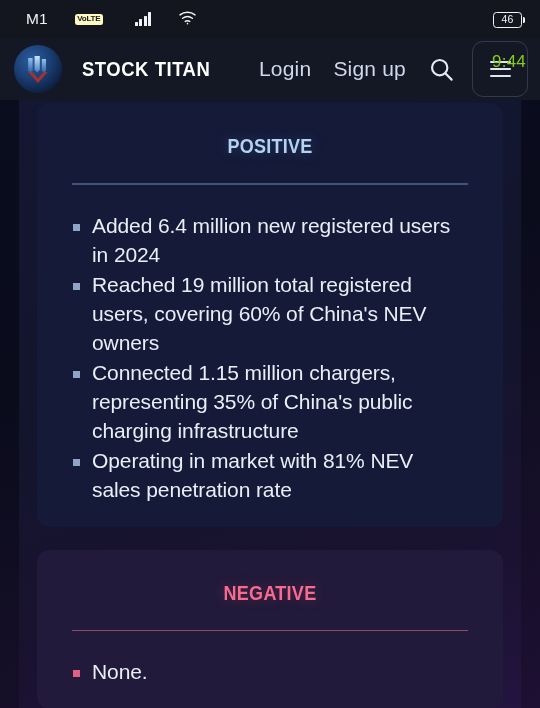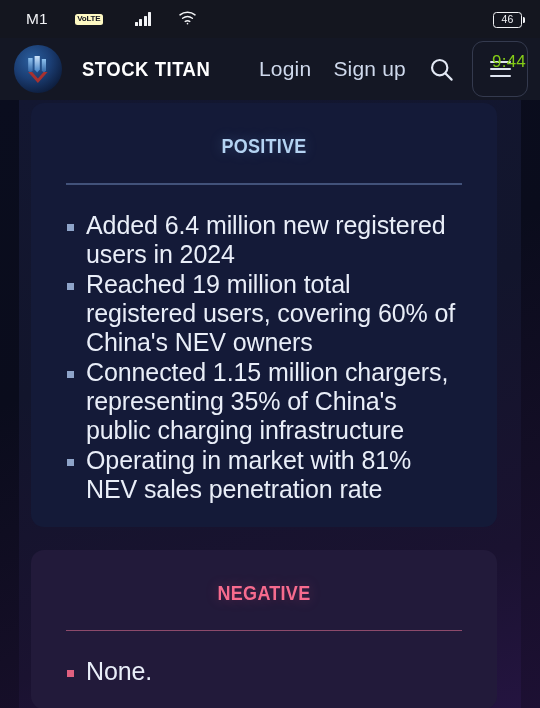--- a/index.html
+++ b/index.html
@@ -205,21 +205,21 @@
     position: absolute;
     left: 19px;
     top: 0;
     width: 502px;
     height: 608px;
     background: linear-gradient(165deg, #131731 0%, #12152c 40%, #1a1230 78%, #241440 100%);
   }
 
   .card-stack {
     position: absolute;
-    left: 12px;
+    left: 18px;
     top: 3px;
     width: 466px;
   }
 
   
   .card {
     border-radius: 13px;
     padding: 26px 0 22px;
     position: relative;
   }
@@ -273,21 +273,21 @@
   .bullet-marker {
     width: 7px;
     height: 7px;
     flex: 0 0 auto;
     margin-top: 13px;
   }
   .card-positive .bullet-marker { background: #8ea4c9; }
   .card-negative .bullet-marker { background: #e0607f; }
 
   .bullet-text {
-    font-size: 25px;
+    font-size: 21px;
     line-height: 29px;
     color: #e9eef8;
     letter-spacing: -0.1px;
     font-weight: 400;
   }
 </style>
 </head>
 <body>
 
 <div class="status-bar">

